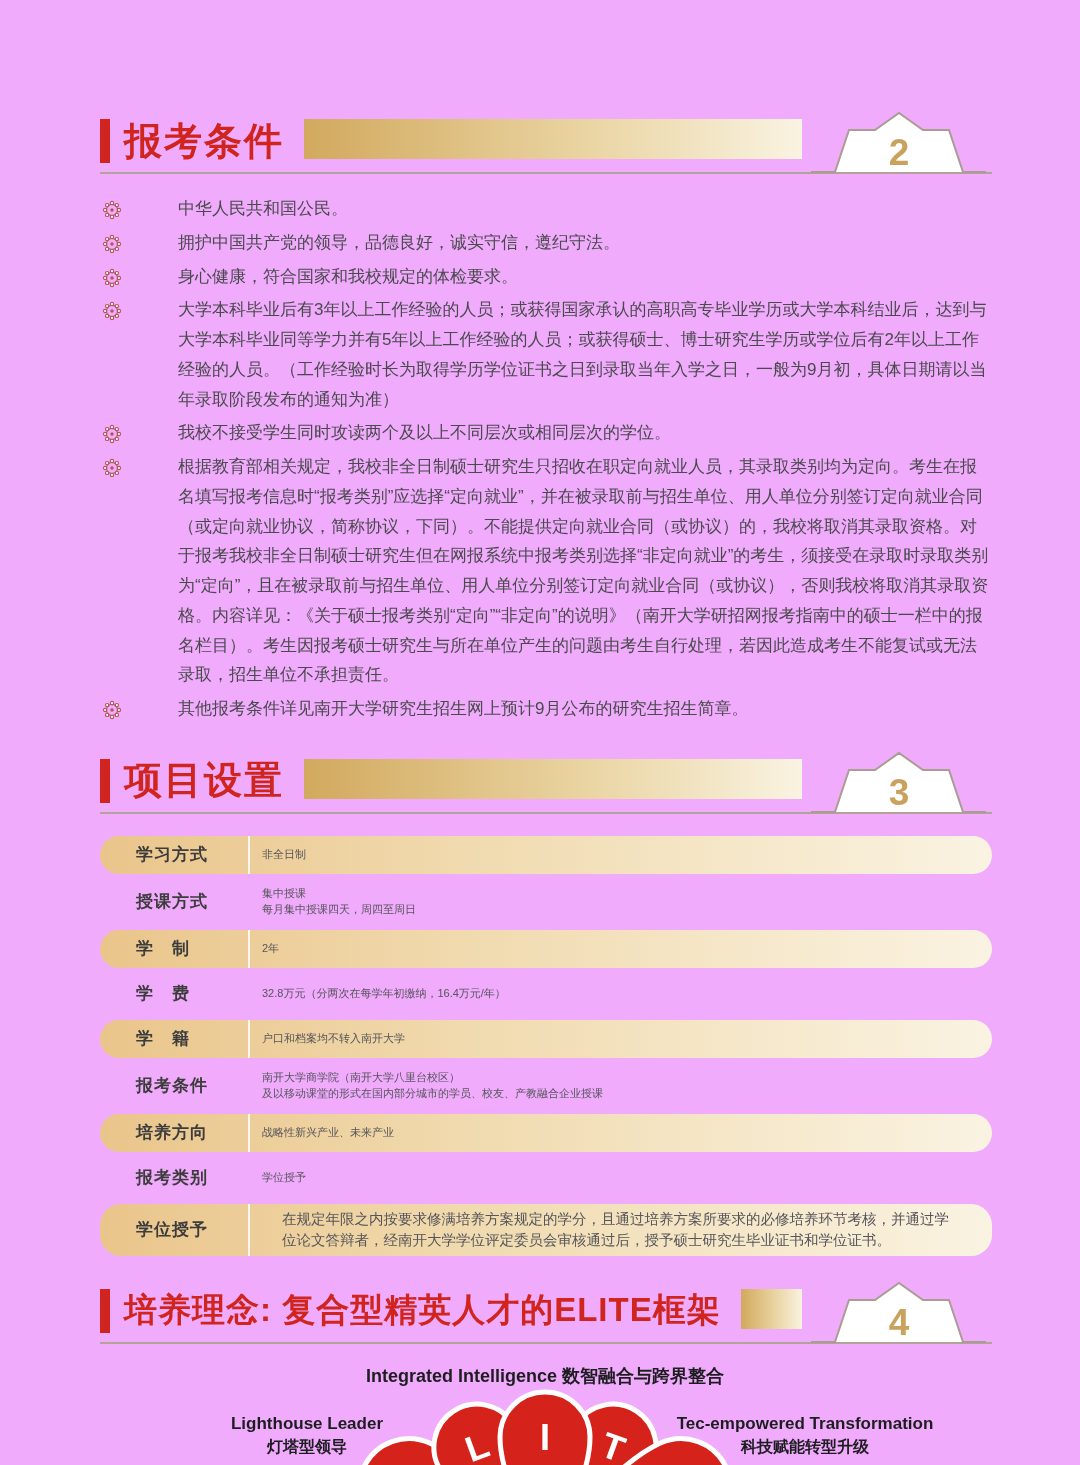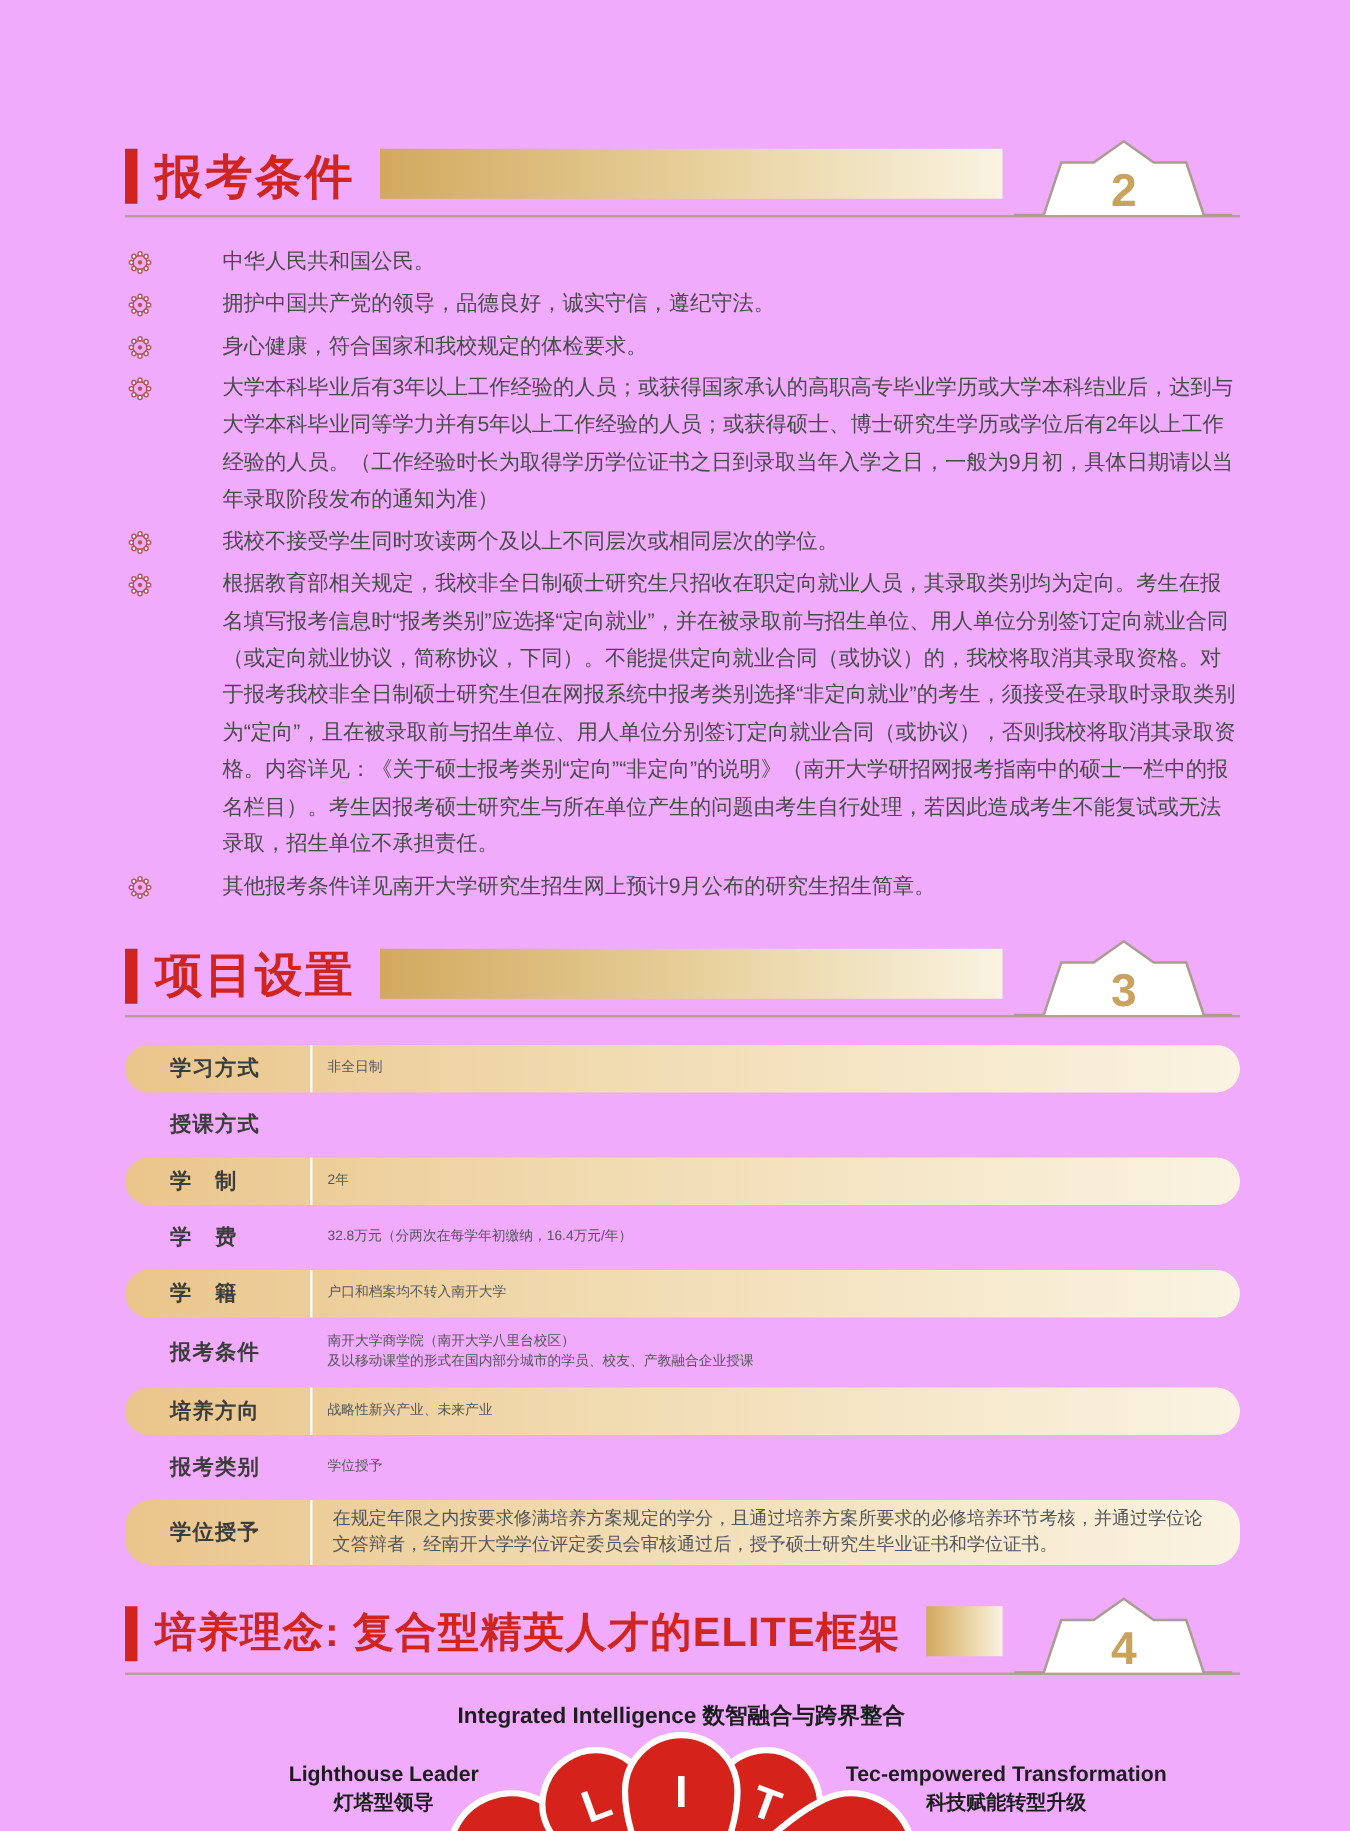--- a/index.html
+++ b/index.html
@@ -21,21 +21,21 @@
   .req-icon{flex:0 0 20px;margin:6px 18px 0 2px;}
   .req-text{flex:1;font-size:17px;line-height:1.75;color:#4a4a4d;}
 
   
   .ptable{margin-top:22px;}
   .trow{display:flex;align-items:stretch;min-height:38px;margin-bottom:7px;}
   .trow.gold{background:linear-gradient(90deg,#eac58b 0%,#f1dcb2 45%,#faf3e2 100%);border-radius:21px;}
   .tlabel{flex:0 0 150px;display:flex;align-items:center;box-sizing:border-box;padding-left:36px;font-weight:bold;font-size:17px;color:#3c3c3c;letter-spacing:1px;}
   .trow.gold .tlabel{border-right:2px solid rgba(255,255,255,.85);}
   .tvalue{flex:1;display:flex;flex-direction:column;justify-content:center;text-align:left;font-size:11px;color:#55555a;line-height:1.45;padding:5px 30px 5px 12px;}
-  .trow.left-val .tvalue{text-align:left;font-size:14.5px;padding-left:16px;}
+  .trow.left-val .tvalue{text-align:left;font-size:14.5px;padding-left:32px;}
 
   
   .fan-wrap{position:relative;width:890px;height:300px;margin-top:16px;}
   .fan-top-label{position:absolute;left:345px;top:4px;width:400px;margin-left:-200px;text-align:center;font-size:18px;font-weight:bold;color:#1d1d20;left:50%;}
   .fan-label{position:absolute;text-align:center;color:#1d1d20;white-space:nowrap;transform:translateX(-50%);}
   .fan-label .en{font-size:17px;font-weight:bold;line-height:1.4;}
   .fan-label .zh{font-size:16px;font-weight:bold;line-height:1.5;}
   .fan-label.lighthouse{left:207px;top:52px;}
   .fan-label.tec{left:705px;top:52px;}
   .fan-svg{position:absolute;left:0;top:0;}
@@ -195,20 +195,24 @@
     <div class="ptable">
       <div class="trow gold">
         <div class="tlabel">学习方式</div>
         <div class="tvalue">
             <div>非全日制</div>
             <div></div>
           </div>
       </div>
       <div class="trow">
         <div class="tlabel">授课方式</div>
+        <div class="tvalue">
+            <div>集中授课</div>
+            <div>每月集中授课四天，周四至周日</div>
+          </div>
       </div>
       <div class="trow gold">
         <div class="tlabel">学　制</div>
         <div class="tvalue">
             <div>2年</div>
             <div></div>
           </div>
       </div>
       <div class="trow">
         <div class="tlabel">学　费</div>

